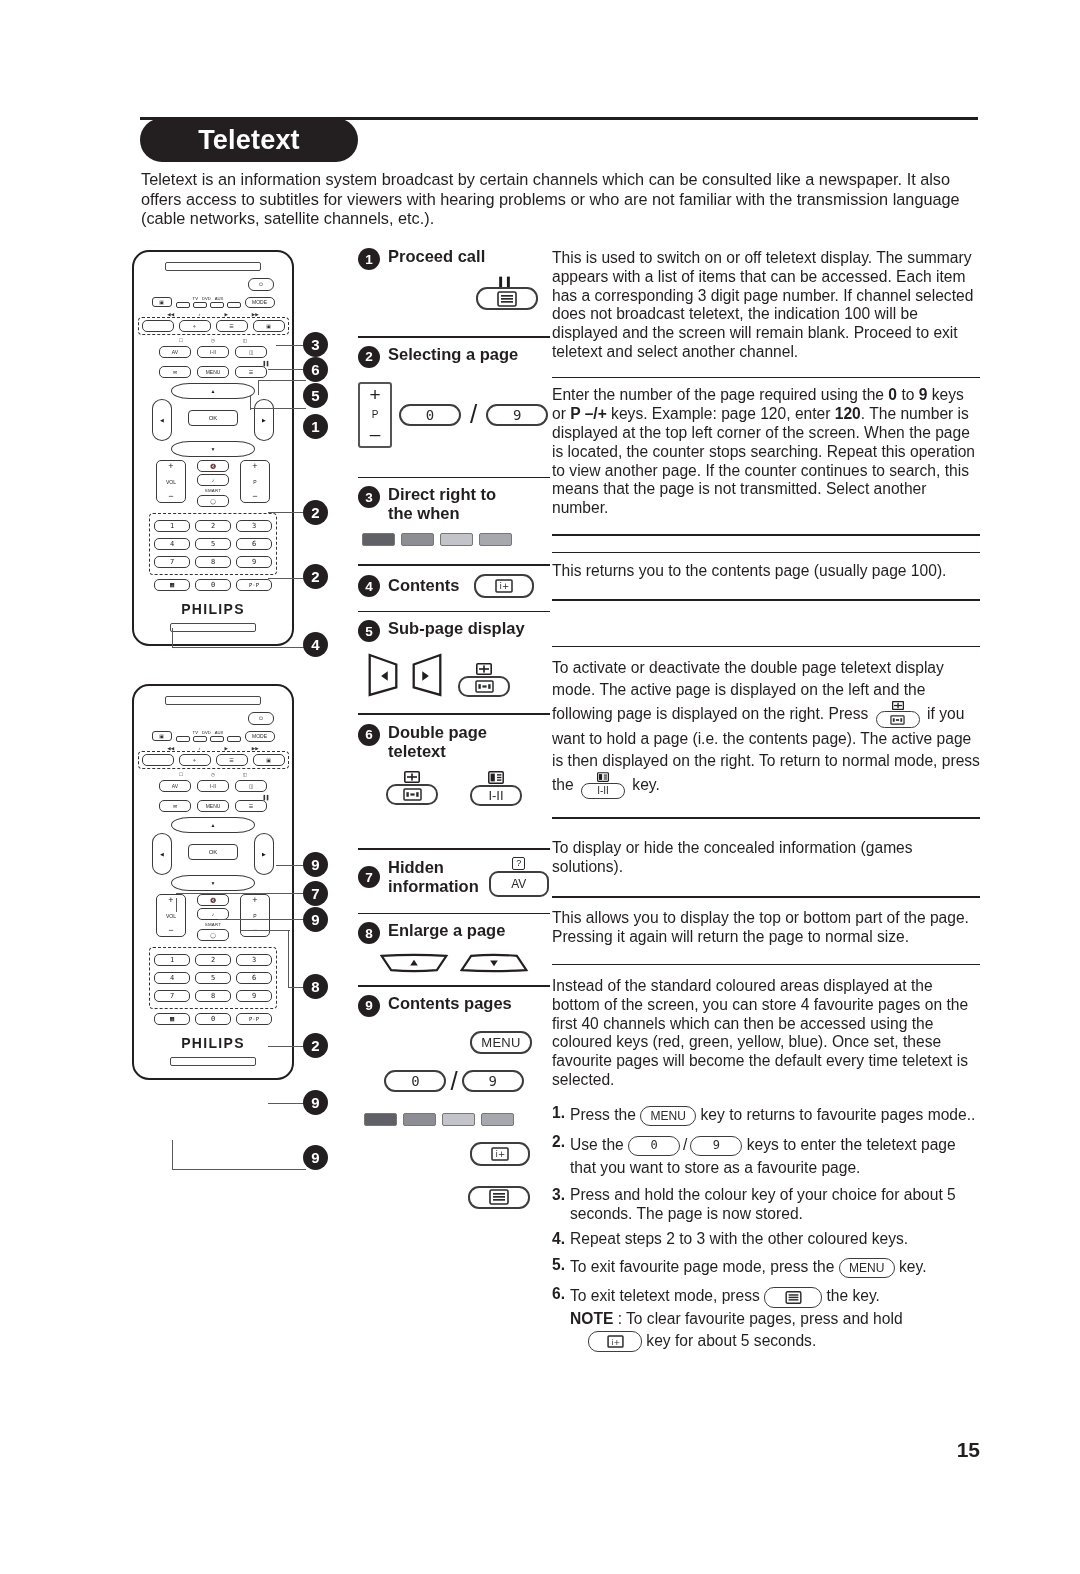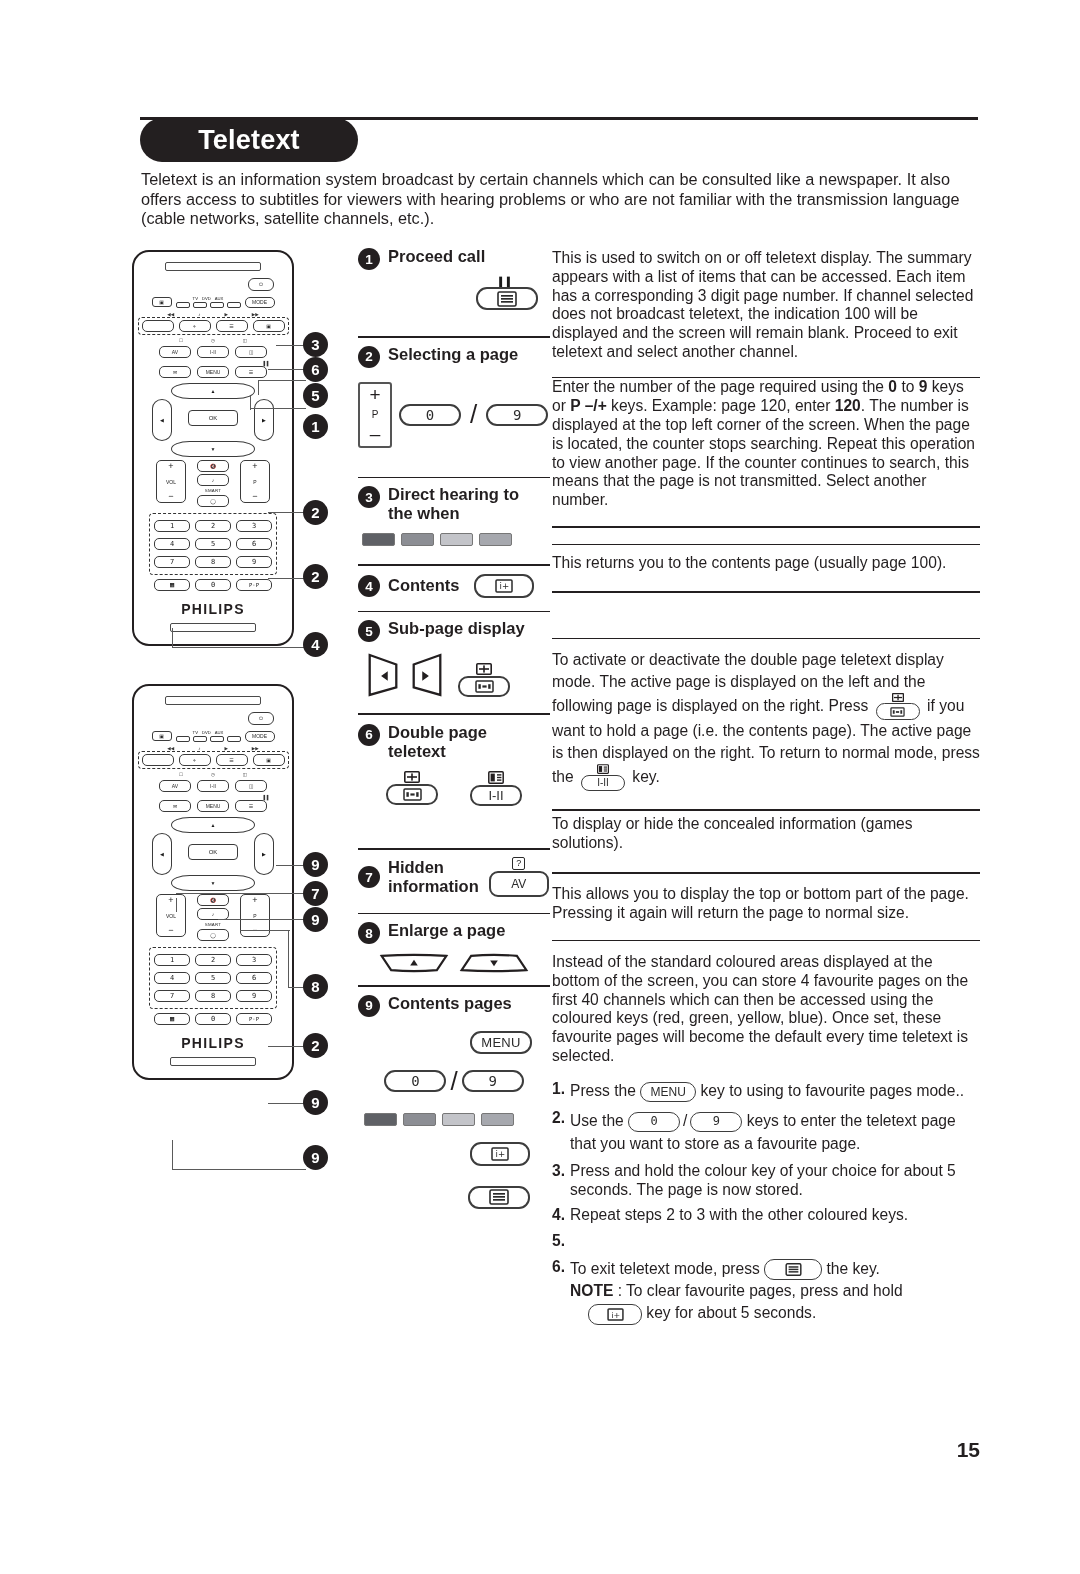--- a/index.html
+++ b/index.html
@@ -462,21 +462,21 @@
       </div>
       <span class="chip num">0</span>
       <span class="slash">/</span>
       <span class="chip num">9</span>
     </div>
     <div class="hr" style="margin-top:29px;"></div>
 
     <div class="item-head" style="margin-top:7px;">
       <div class="badge">3</div>
       <div class="item-title">
-        <span>Direct hearing to</span><br>
+        <span>Direct right to</span><br>
         <span>the when</span>
       </div>
     </div>
     <div class="barset" style="margin:10px 0 0 4px;">
       <div class="bar" style="background:#5f6166;"></div>
       <div class="bar" style="background:#8c8e94;"></div>
       <div class="bar" style="background:#c3c4c9;"></div>
       <div class="bar" style="background:#a6a8ae;"></div>
     </div>
     <div class="hr" style="margin-top:18px;"></div>
@@ -625,21 +625,21 @@
           </svg>
       </span>
     </div>
   </div>
 
   <div class="col-text">
 
     <div class="body-txt" style="margin-top:6px;">This is used to switch on or off teletext display. The summary appears with a list of items that can be accessed. Each item has a corresponding 3 digit page number. If channel selected does not broadcast teletext, the indication 100 will be displayed and the screen will remain blank. Proceed to exit teletext and select another channel.</div>
     <div class="hr" style="margin-top:15px;"></div>
 
-    <div class="body-txt" style="">
+    <div class="body-txt" style="margin-top:8px;">
       <span>Enter the number of the page required using the </span><b>0</b><span> to </span><b>9</b><span> keys or </span><b>P –/+</b><span> keys. Example: page 120, enter </span><b>120</b><span>. The number is displayed at the top left corner of the screen. When the page is located, the counter stops searching. Repeat this operation to view another page. If the counter continues to search, this means that the page is not transmitted. Select another number.</span>
     </div>
     <div class="hr" style="margin-top:16px;"></div>
 
     <div class="hr" style="margin-top:16px;"></div>
 
     <div class="body-txt" style="margin-top:9px;">This returns you to the contents page (usually page 100).</div>
     <div class="hr" style="margin-top:18px;"></div>
 
     <div class="hr" style="margin-top:45px;"></div>
@@ -665,34 +665,34 @@
               <rect x="2.6" y="2.6" width="4.2" height="7.8" fill="#231f20"></rect>
               <rect x="9" y="3.2" width="4.4" height="1.5" fill="#231f20"></rect>
               <rect x="9" y="5.8" width="4.4" height="1.5" fill="#231f20"></rect>
               <rect x="9" y="8.4" width="4.4" height="1.5" fill="#231f20"></rect>
             </svg></span>
           <span class="chip" style="width:44px;height:16px;border-radius:9px;border-width:1.8px;font-size:10px;">I-II</span>
         </span><span> key.</span>
     </div>
     <div class="hr" style="margin-top:18px;"></div>
 
-    <div class="body-txt" style="margin-top:4px;">To display or hide the concealed information (games solutions).</div>
+    <div class="body-txt" style="margin-top:20px;">To display or hide the concealed information (games solutions).</div>
     <div class="hr" style="margin-top:20px;"></div>
 
     <div class="body-txt" style="margin-top:11px;">This allows you to display the top or bottom part of the page.  Pressing it again will return the page to normal size.</div>
     <div class="hr" style="margin-top:17px;"></div>
 
     <div class="body-txt" style="margin-top:12px;">Instead of the standard coloured areas displayed at the bottom of the screen, you can store 4 favourite pages on the first 40 channels which can then be accessed using the coloured keys (red, green, yellow, blue). Once set, these favourite pages will become the default every time teletext is selected.</div>
 
     <div class="body-txt" style="margin-top:14px;">
 
       <div style="display:flex;gap:5px;margin-bottom:7px;align-items:flex-start;">
         <b>1.</b>
         <div style="line-height:22px;">
-          <span>Press the </span><span class="chip" style="width:56px;height:20px;border-radius:10px;border-width:1.8px;font-size:12px;">MENU</span><span> key to using to favourite pages mode..</span>
+          <span>Press the </span><span class="chip" style="width:56px;height:20px;border-radius:10px;border-width:1.8px;font-size:12px;">MENU</span><span> key to returns to favourite pages mode..</span>
         </div>
       </div>
 
       <div style="display:flex;gap:5px;margin-bottom:7px;align-items:flex-start;">
         <b>2.</b>
         <div style="line-height:23px;">
           <span>Use the </span><span class="chip" style="width:52px;height:20px;border-radius:10px;border-width:1.8px;font-family:'DejaVu Sans Mono',monospace;font-size:12px;">0</span><span style="padding:0 3px;">/</span><span class="chip" style="width:52px;height:20px;border-radius:10px;border-width:1.8px;font-family:'DejaVu Sans Mono',monospace;font-size:12px;">9</span><span> keys to enter the teletext page that you want to store as a favourite page.</span>
         </div>
       </div>
 
@@ -701,20 +701,23 @@
         <div>Press and hold the colour key of your choice for about 5 seconds. The page is now stored.</div>
       </div>
 
       <div style="display:flex;gap:5px;margin-bottom:7px;align-items:flex-start;">
         <b>4.</b>
         <div>Repeat steps 2 to 3 with the other coloured keys.</div>
       </div>
 
       <div style="display:flex;gap:5px;margin-bottom:7px;align-items:flex-start;">
         <b>5.</b>
+        <div style="line-height:22px;">
+          <span>To exit favourite page mode, press the </span><span class="chip" style="width:56px;height:20px;border-radius:10px;border-width:1.8px;font-size:12px;">MENU</span><span> key.</span>
+        </div>
       </div>
 
       <div style="display:flex;gap:5px;align-items:flex-start;">
         <b>6.</b>
         <div style="line-height:22px;">
           <span>To exit teletext mode, press </span><span class="chip" style="width:58px;height:21px;border-radius:10px;border-width:1.8px;">
               <svg width="17" height="13" viewBox="0 0 20 16">
                 <rect x="1" y="1" width="18" height="14" rx="1.5" fill="none" stroke="#2b2b2b" stroke-width="1.8"></rect>
                 <rect x="4" y="4" width="12" height="1.8" fill="#2b2b2b"></rect>
                 <rect x="4" y="7" width="12" height="1.8" fill="#2b2b2b"></rect>

